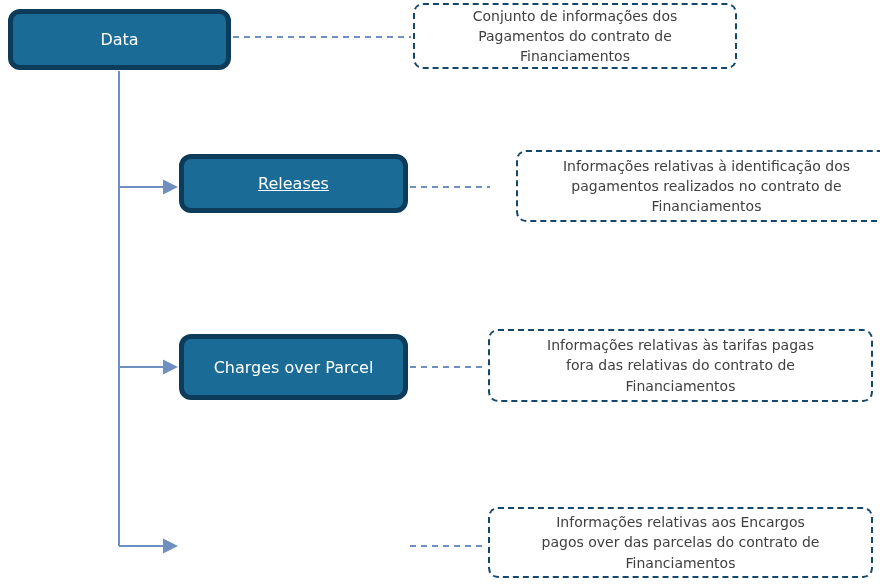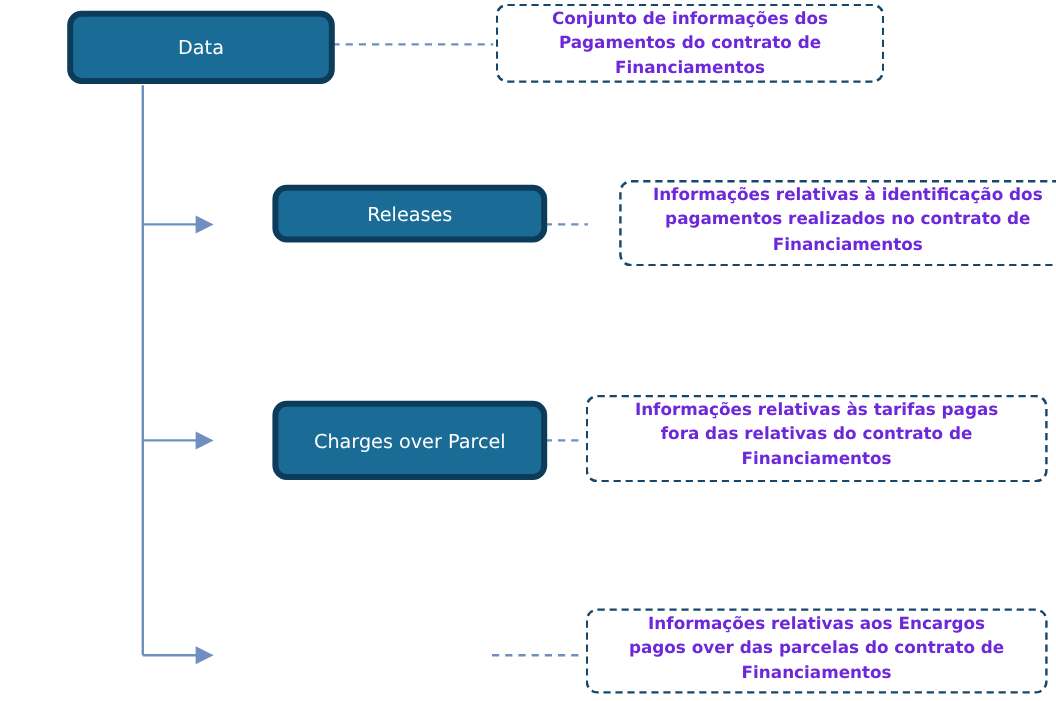--- a/index.html
+++ b/index.html
@@ -23,43 +23,41 @@
     background: #1A6C96;
     border: 5px solid #0D3C5A;
     border-radius: 12px;
     color: #FFFFFF;
     font-size: 16px;
     display: flex;
     align-items: center;
     justify-content: center;
     text-align: center;
     z-index: 1;
-    margin-left: 48px;
   }
   .node-root     { left: 8px;   top: 9px;   width: 223px; height: 61px; }
-  .node-child-0  { left: 179px; top: 154px; width: 229px; height: 48px; }
+  .node-child-0  { left: 179px; top: 154px; width: 229px; height: 59px; text-decoration: underline; }
   .node-child-1  { left: 179px; top: 334px; width: 229px; height: 66px; }
   .node-child-2  { left: 179px; top: 513px; width: 229px; height: 65px; }
   .note {
     position: absolute;
     box-sizing: border-box;
     border: 2px dashed #14476B;
     border-radius: 10px;
-    color: #6d28d9;
+    color: #404040;
     font-size: 14px;
     line-height: 1.45;
     text-align: center;
     white-space: pre-line;
     display: flex;
-    align-items: flex-start;
+    align-items: center;
     justify-content: center;
     padding: 1px 6px;
     background: #ffffff;
     z-index: 1;
-    font-weight: bold;
   }
   .note-root    { left: 413px; top: 3px;   width: 324px; height: 66px; }
   .note-child-0 { left: 516px; top: 150px; width: 381px; height: 72px; }
   .note-child-1 { left: 488px; top: 329px; width: 385px; height: 73px; }
   .note-child-2 { left: 488px; top: 507px; width: 385px; height: 71px; }
 </style>
 </head>
 <body>
 
 <div class="canvas">

